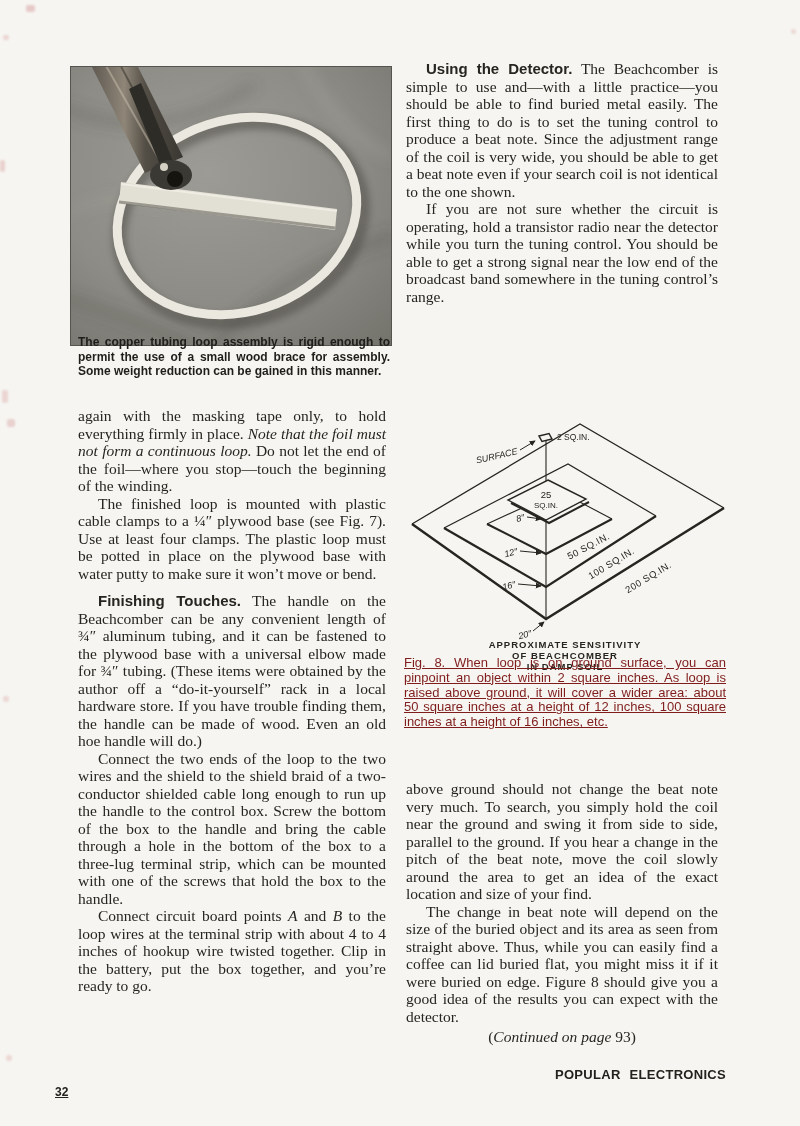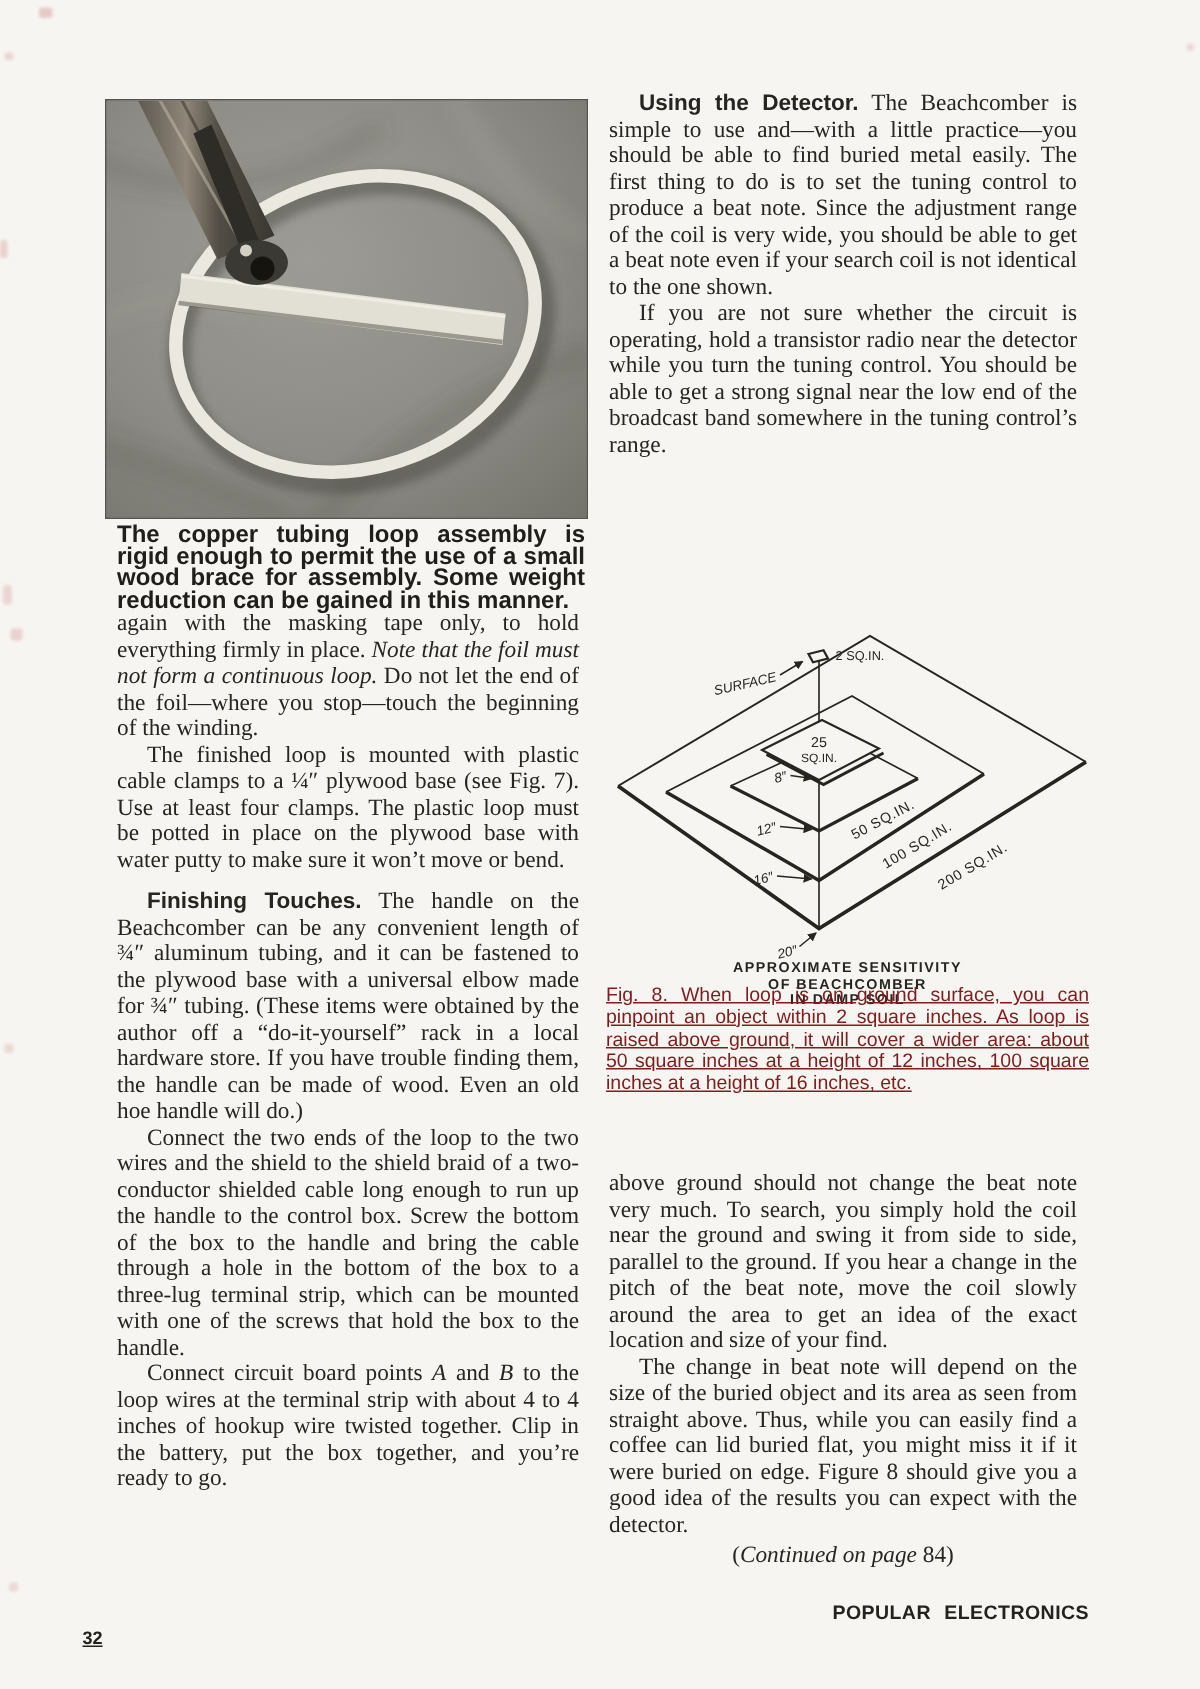--- a/index.html
+++ b/index.html
@@ -10,23 +10,23 @@
     color:#26251f;
   }
   .page{position:absolute;inset:0;}
   
   .artifact{position:absolute;background:#c4686a;border-radius:2px;filter:blur(1px);}
   
   .photo{position:absolute;left:70px;top:66px;width:322px;height:280px;margin:0;
          border:1px solid #56544e;box-sizing:border-box;background:#8d8c87;}
   .photo svg{display:block;}
   .photo-caption{
-    position:absolute;left:78px;top:350px;width:312px;margin:0;
+    position:absolute;left:78px;top:335px;width:312px;margin:0;
     font-family:"Liberation Sans", sans-serif;font-weight:700;
-    font-size:16px;line-height:14.6px;text-align:justify;color:#1f1e1a;
+    font-size:12px;line-height:14.6px;text-align:justify;color:#1f1e1a;
   }
   
   .col{position:absolute;font-size:15.5px;line-height:17.5px;text-align:justify;}
   .col p{margin:0;}
   .col p.indent{text-indent:20px;}
   .col p.section{margin-top:10px;}
   .col p.justify-last{text-align-last:justify;}
   .col-left{left:78px;top:407px;width:308px;}
   .col-right-top{left:406px;top:60px;width:312px;}
   .col-right-bottom{left:406px;top:764px;width:312px;margin-top:16px;}
@@ -171,19 +171,19 @@
       <text x="171" y="247" font-size="9.5" font-weight="600" letter-spacing="1" text-anchor="middle">OF BEACHCOMBER</text>
       <text x="171" y="257.5" font-size="9.5" font-weight="600" letter-spacing="1" text-anchor="middle">IN DAMP SOIL</text>
     </svg>
   </figure>
 
   <p class="fig-caption">Fig. 8. When loop is on ground surface, you can pinpoint an object within 2 square inches. As loop is raised above ground, it will cover a wider area: about 50 square inches at a height of 12 inches, 100 square inches at a height of 16 inches, etc.</p>
 
   <div class="col col-right-bottom">
     <p>above ground should not change the beat note very much. To search, you simply hold the coil near the ground and swing it from side to side, parallel to the ground. If you hear a change in the pitch of the beat note, move the coil slowly around the area to get an idea of the exact location and size of your find.</p>
     <p class="indent">The change in beat note will depend on the size of the buried object and its area as seen from straight above. Thus, while you can easily find a coffee can lid buried flat, you might miss it if it were buried on edge. Figure 8 should give you a good idea of the results you can expect with the detector.</p>
-    <p class="continued"><span>(</span><em>Continued on page</em><span> 84)</span></p>
+    <p class="continued"><span>(</span><em>Continued on page</em><span> 93)</span></p>
   </div>
 
   <div class="page-number">32</div>
   <div class="magazine-title">POPULAR ELECTRONICS</div>
 
 </div>
 
 </body></html>

